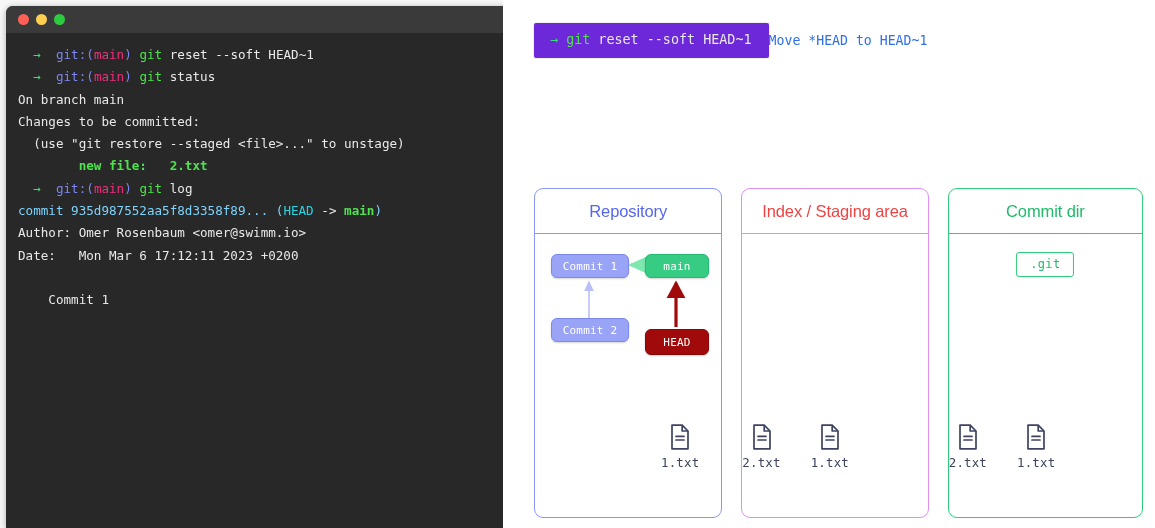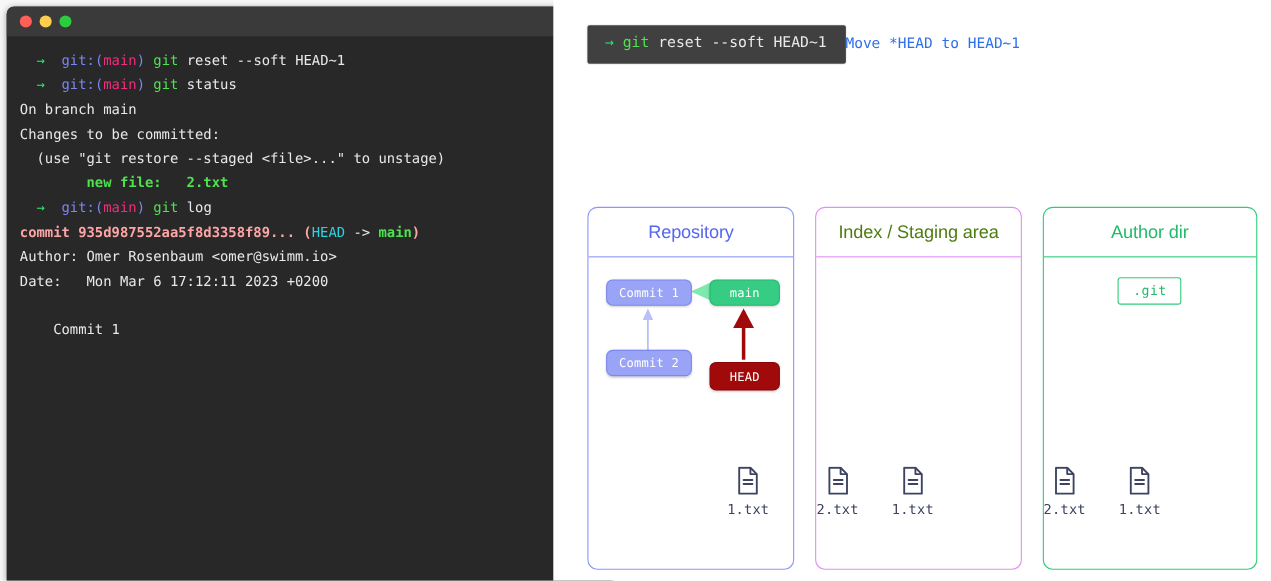--- a/index.html
+++ b/index.html
@@ -54,21 +54,21 @@
     color: #e8e8e8;
     white-space: pre;
   }
   .term-line { white-space: pre; }
   .c-arrow  { color: #2ee86a; }
   .c-git    { color: #7b86f0; }
   .c-paren  { color: #7b86f0; }
   .c-branch { color: #ef2e7c; }
   .c-cmd    { color: #4ee24e; }
   .c-white  { color: #e8e8e8; }
-  .c-yellow { color: #fca5a5; font-weight: bold; }
+  .c-yellow { color: #7dd3fc; }
   .c-cyan   { color: #2ad4e0; }
   .c-green  { color: #4ee24e; font-weight: bold; }
 
   
   .right-pane {
     position: absolute;
     left: 503px;
     top: 0;
     width: 652px;
     height: 528px;
@@ -76,21 +76,21 @@
   }
 
   .cmd-banner-row {
     position: absolute;
     left: 31px;
     top: 23px;
     display: flex;
     align-items: center;
   }
   .cmd-banner {
-    background: #404040;
+    background: #6d28d9;
     padding: 8px 17px 9px 16px;
     border-radius: 2px;
     font-family: "DejaVu Sans Mono", monospace;
     font-size: 13.4px;
     line-height: 18px;
     white-space: pre;
     color: #ffffff;
     box-shadow: 0 0 0 1px rgba(0,0,0,0.06);
   }
   .cmd-note {
@@ -126,21 +126,21 @@
     height: 44px;
     display: flex;
     align-items: center;
     justify-content: center;
     border-bottom: 1.6px solid;
     font-size: 16.5px;
     font-weight: 500;
     letter-spacing: -0.1px;
   }
   .panel.repo    .panel-header { border-bottom-color: #8b97f7; color: #5566ef; }
-  .panel.index   .panel-header { border-bottom-color: #e08ef5; color: #4d7c0f; }
+  .panel.index   .panel-header { border-bottom-color: #e08ef5; color: #ef4444; }
   .panel.working .panel-header { border-bottom-color: #2fcc7a; color: #1fbb6a; }
 
   .panel-body {
     flex: 1;
     position: relative;
   }
 
   
   .graph { position: absolute; left: 0; top: 0; right: 0; height: 140px; }
   .node {
@@ -290,21 +290,21 @@
                   <path d="M7 12.4 h8 M7 16 h8" stroke="#3d4360" stroke-width="1.7" stroke-linecap="round"></path>
                 </svg>
               </span>
               <span class="file-label">1.txt</span>
             </div>
           </div>
       </div>
     </div>
 
     <div class="panel working">
-      <div class="panel-header">Author dir</div>
+      <div class="panel-header">Commit dir</div>
       <div class="panel-body">
         <div class="git-box">.git</div>
         <div class="files" id="files-working">
             <div class="file">
               <span>
                 <svg class="file-icon" width="22" height="26" viewBox="0 0 22 26" fill="none">
                   <path d="M3 1.2 h10.2 L19 7 v17.8 H3 z" stroke="#3d4360" stroke-width="1.7" stroke-linejoin="round" fill="#fff"></path>
                   <path d="M13.2 1.2 V7 H19" stroke="#3d4360" stroke-width="1.7" stroke-linejoin="round" fill="none"></path>
                   <path d="M7 12.4 h8 M7 16 h8" stroke="#3d4360" stroke-width="1.7" stroke-linecap="round"></path>
                 </svg>

